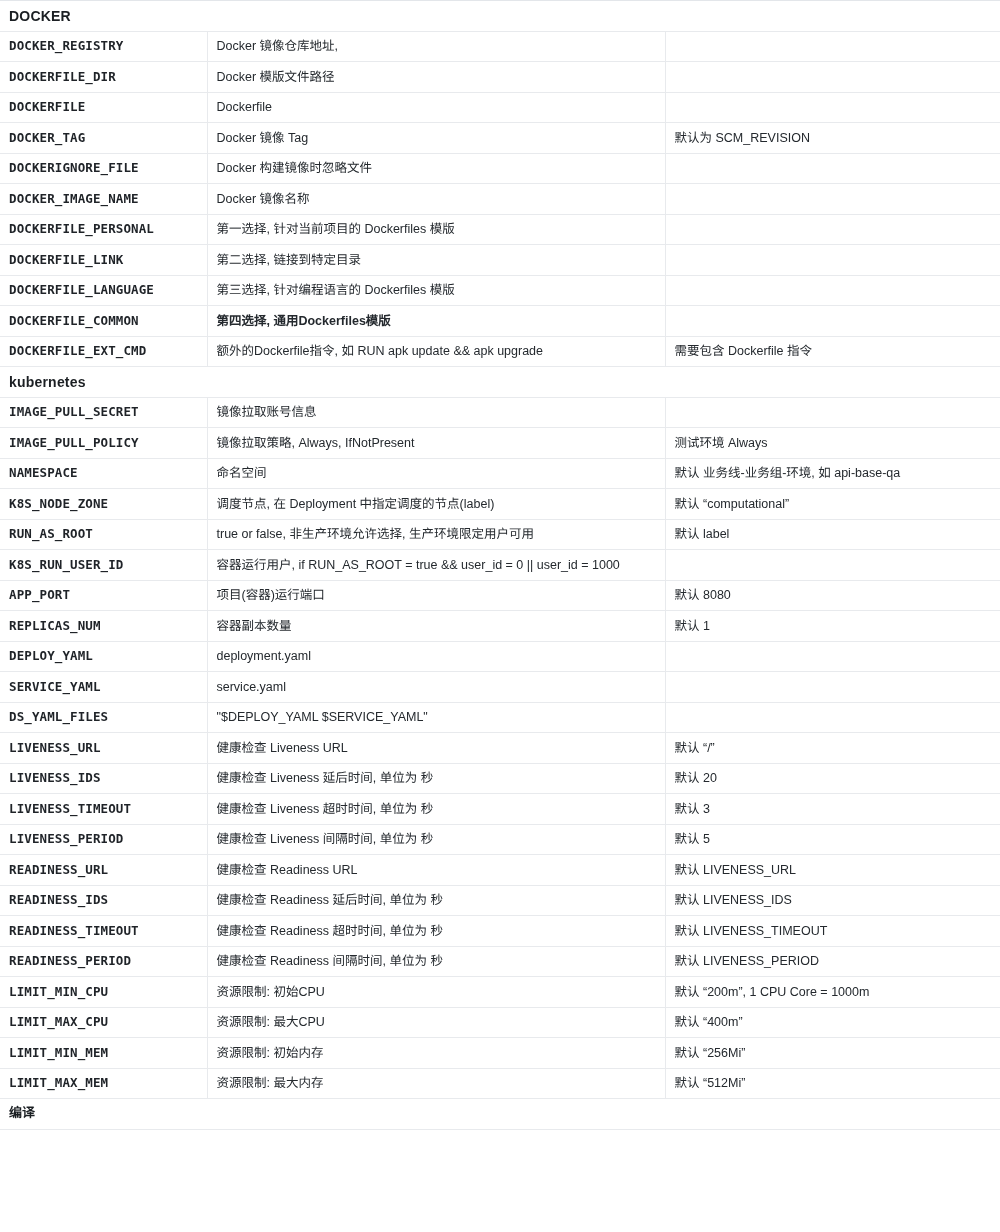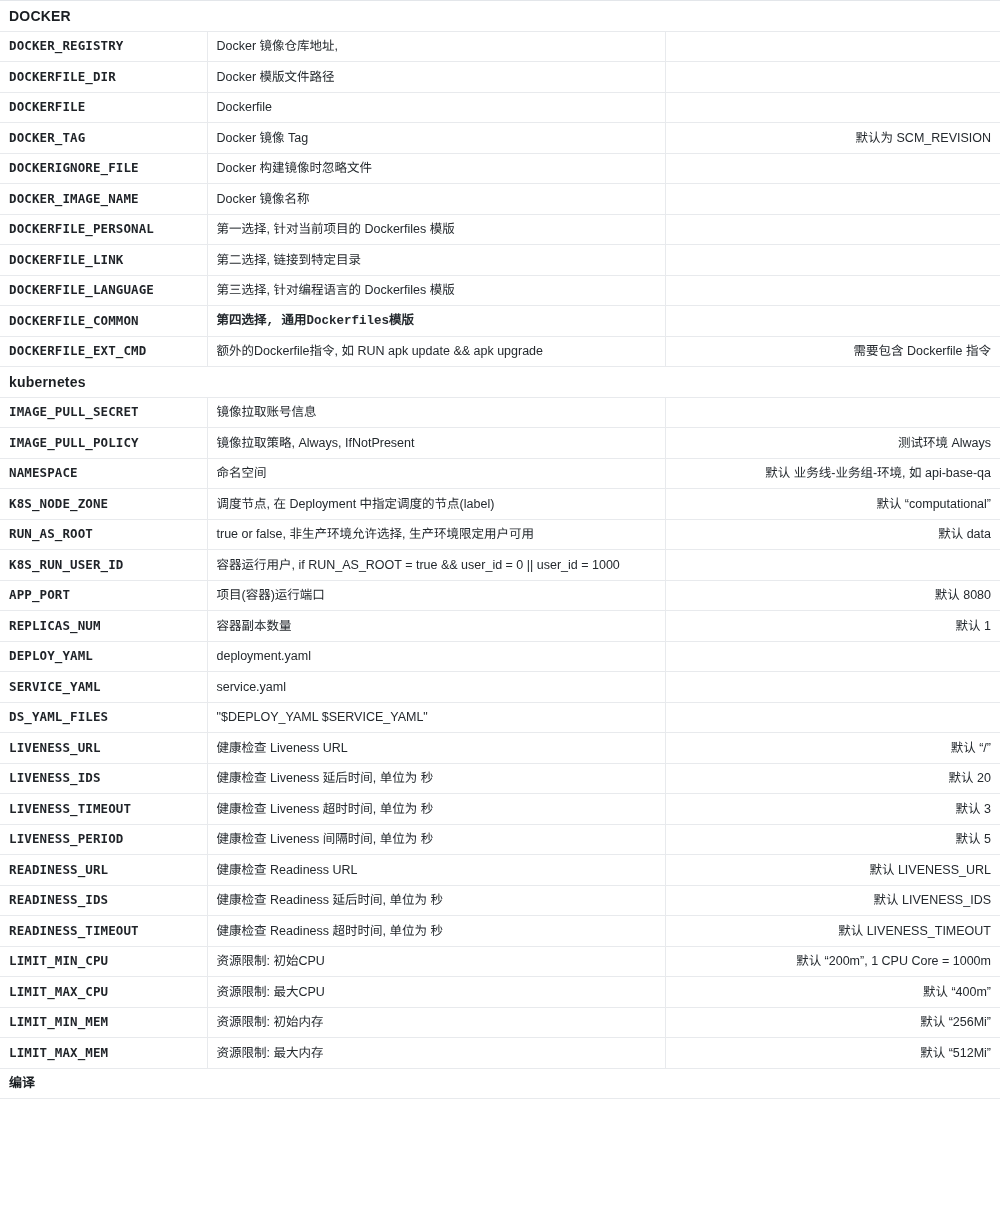--- a/index.html
+++ b/index.html
@@ -44,21 +44,20 @@
     font-size: 12.5px;
     line-height: 1.3;
     white-space: nowrap;
     overflow: hidden;
     text-overflow: clip;
     background: #ffffff;
   }
 
   table.var-table td.col-note {
     border-right: none;
-    text-align: right;
   }
 
   
   td.col-name {
     font-family: "DejaVu Sans Mono", "Liberation Mono", monospace;
     font-size: 11.6px;
     letter-spacing: 0.1px;
     color: #1f2328;
     font-weight: bold;
   }
@@ -82,21 +81,20 @@
     font-size: 14px;
     letter-spacing: 0.2px;
   }
   tr.section-row td.section-cell-cjk {
     font-size: 13px;
   }
 
   
   td.col-desc.is-strong {
     font-weight: bold;
-    font-family: Liberation Mono, monospace;
   }
 </style>
 </head>
 <body>
 
 <div class="table-wrap">
   <table class="var-table">
     <colgroup>
       <col class="c-name">
       <col class="c-desc">
@@ -180,21 +178,21 @@
           <td class="col-note">默认 业务线-业务组-环境, 如 api-base-qa</td>
         </tr>
         <tr class="data-row">
           <td class="col-name">K8S_NODE_ZONE</td>
           <td class="col-desc">调度节点, 在 Deployment 中指定调度的节点(label)</td>
           <td class="col-note">默认 “computational”</td>
         </tr>
         <tr class="data-row">
           <td class="col-name">RUN_AS_ROOT</td>
           <td class="col-desc">true or false, 非生产环境允许选择, 生产环境限定用户可用</td>
-          <td class="col-note">默认 data</td>
+          <td class="col-note">默认 label</td>
         </tr>
         <tr class="data-row">
           <td class="col-name">K8S_RUN_USER_ID</td>
           <td class="col-desc">容器运行用户, if RUN_AS_ROOT = true &amp;&amp; user_id = 0 || user_id = 1000</td>
           <td class="col-note"></td>
         </tr>
         <tr class="data-row">
           <td class="col-name">APP_PORT</td>
           <td class="col-desc">项目(容器)运行端口</td>
           <td class="col-note">默认 8080</td>
@@ -248,20 +246,25 @@
           <td class="col-name">READINESS_IDS</td>
           <td class="col-desc">健康检查 Readiness 延后时间, 单位为 秒</td>
           <td class="col-note">默认 LIVENESS_IDS</td>
         </tr>
         <tr class="data-row">
           <td class="col-name">READINESS_TIMEOUT</td>
           <td class="col-desc">健康检查 Readiness 超时时间, 单位为 秒</td>
           <td class="col-note">默认 LIVENESS_TIMEOUT</td>
         </tr>
         <tr class="data-row">
+          <td class="col-name">READINESS_PERIOD</td>
+          <td class="col-desc">健康检查 Readiness 间隔时间, 单位为 秒</td>
+          <td class="col-note">默认 LIVENESS_PERIOD</td>
+        </tr>
+        <tr class="data-row">
           <td class="col-name">LIMIT_MIN_CPU</td>
           <td class="col-desc">资源限制: 初始CPU</td>
           <td class="col-note">默认 “200m”, 1 CPU Core = 1000m</td>
         </tr>
         <tr class="data-row">
           <td class="col-name">LIMIT_MAX_CPU</td>
           <td class="col-desc">资源限制: 最大CPU</td>
           <td class="col-note">默认 “400m”</td>
         </tr>
         <tr class="data-row">

